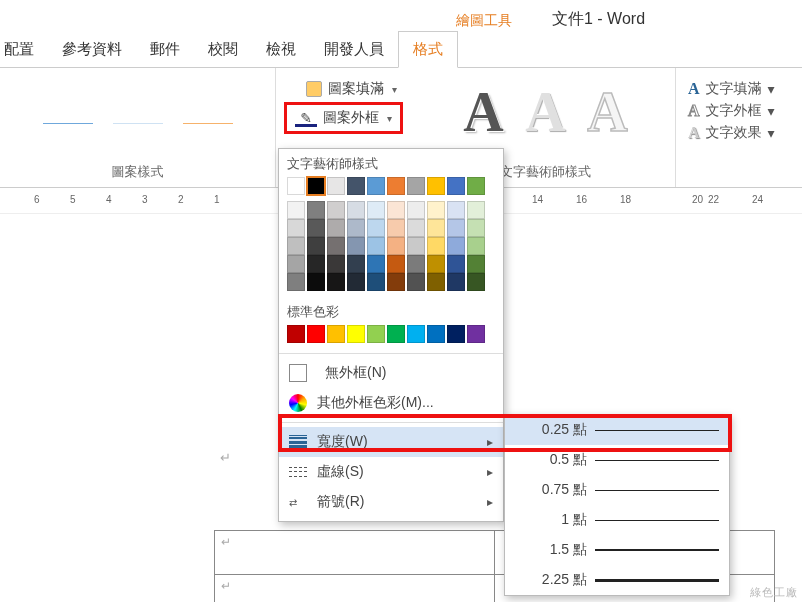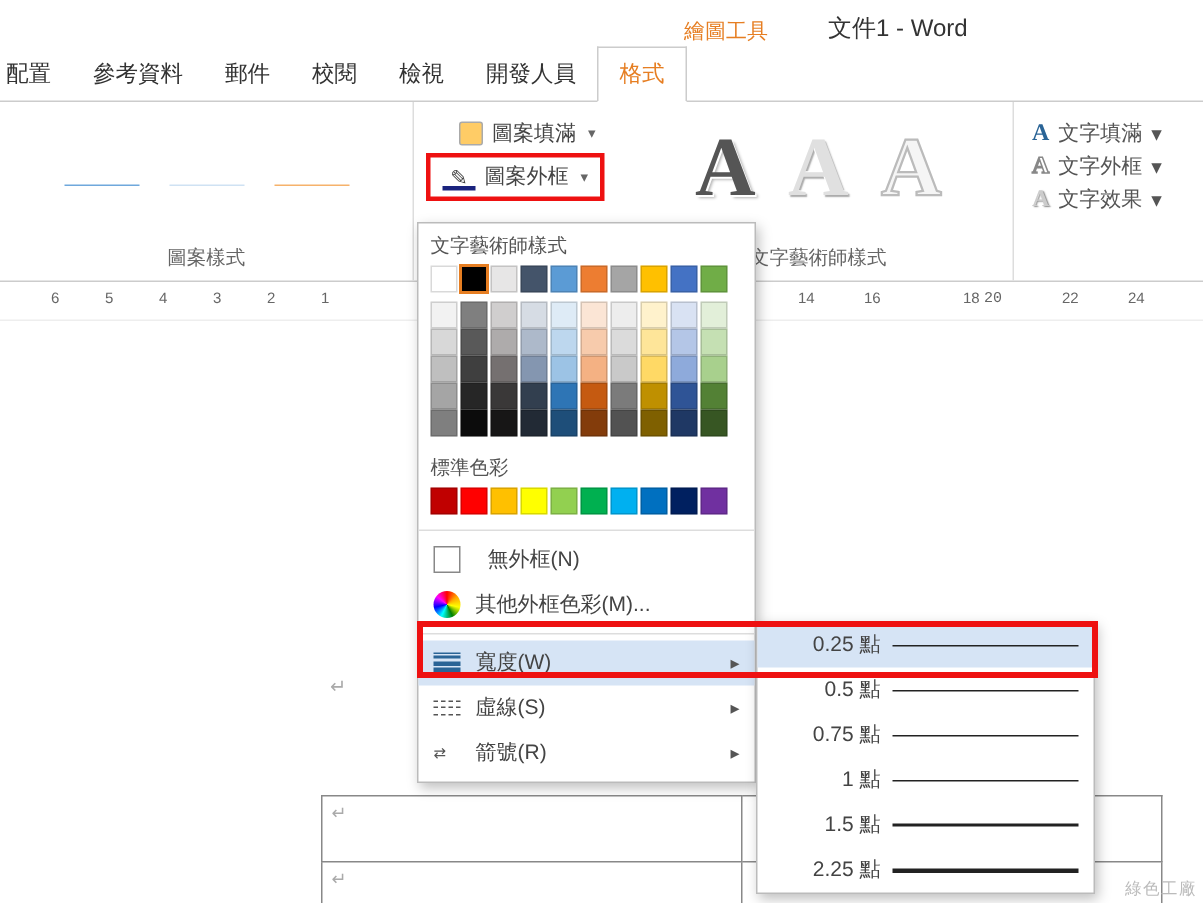--- a/index.html
+++ b/index.html
@@ -163,22 +163,22 @@
 
 <div class="ruler" id="ruler">
     <span class="tick" style="left: 34px;">6</span>
     <span class="tick" style="left: 70px;">5</span>
     <span class="tick" style="left: 106px;">4</span>
     <span class="tick" style="left: 142px;">3</span>
     <span class="tick" style="left: 178px;">2</span>
     <span class="tick" style="left: 214px;">1</span>
     <span class="tick" style="left: 532px;">14</span>
     <span class="tick" style="left: 576px;">16</span>
-    <span class="tick" style="left: 642px;">18</span>
-    <span class="tick" style="left: 656px; font-family: Liberation Mono, monospace;">20</span>
+    <span class="tick" style="left: 620px;">18</span>
+    <span class="tick" style="left: 692px;">20</span>
     <span class="tick" style="left: 708px;">22</span>
     <span class="tick" style="left: 752px;">24</span>
   </div>
 <div class="vruler"></div>
 
 <div class="doc-area">
   <div class="page">
     <span class="para-mark" style="position:absolute; left:6px; top:190px;">↵</span>
     <table class="tbl" style="position:absolute; left:0; top:210px;">
       <tbody>

